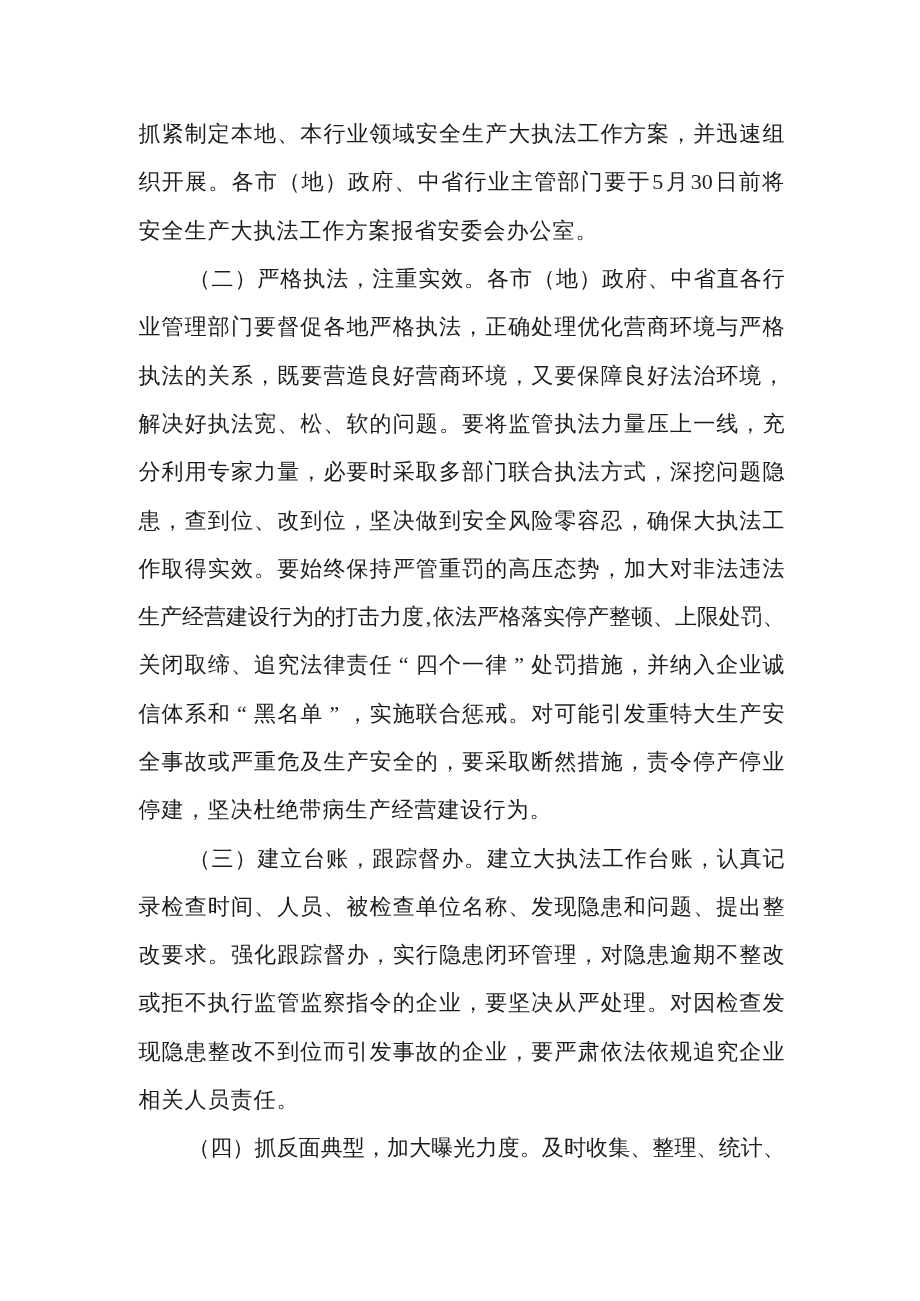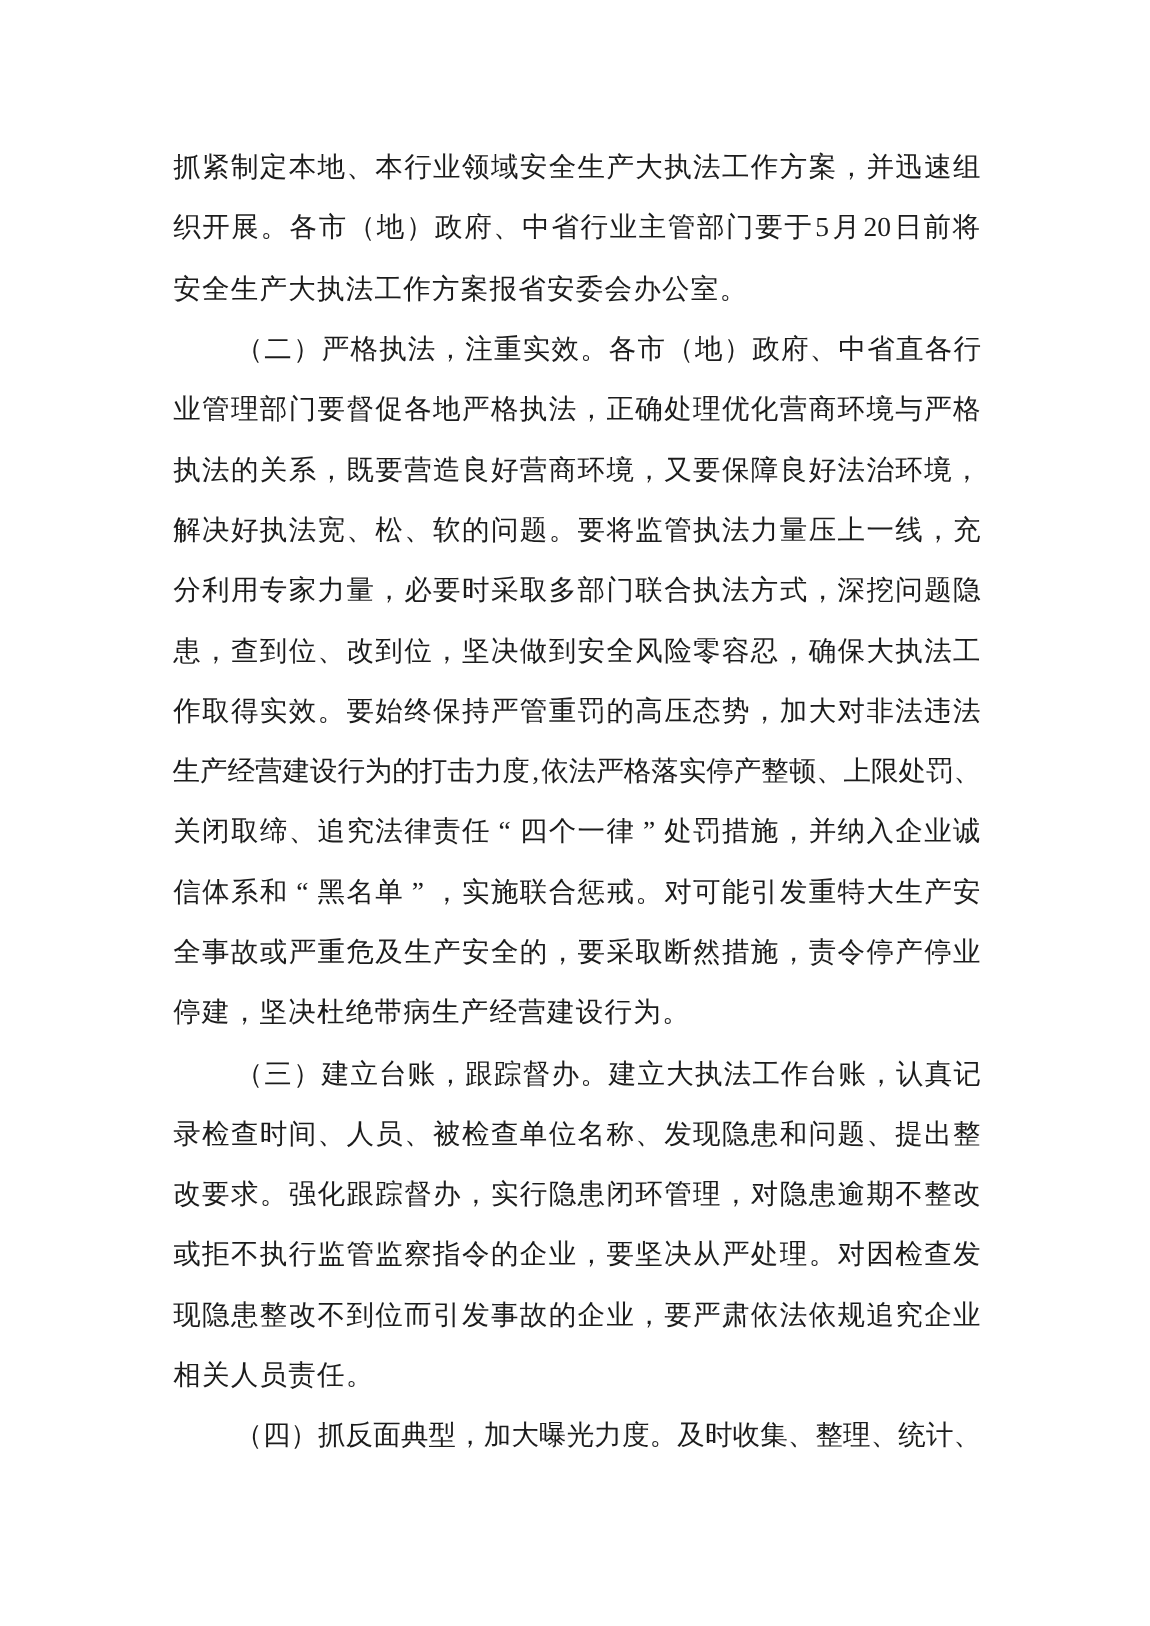--- a/index.html
+++ b/index.html
@@ -107,21 +107,21 @@
           <span class="ch">行</span>
           <span class="ch">业</span>
           <span class="ch">主</span>
           <span class="ch">管</span>
           <span class="ch">部</span>
           <span class="ch">门</span>
           <span class="ch">要</span>
           <span class="ch">于</span>
           <span class="ch ascii">5</span>
           <span class="ch">月</span>
-          <span class="ch ascii">20</span>
+          <span class="ch ascii">30</span>
           <span class="ch">日</span>
           <span class="ch">前</span>
           <span class="ch">将</span>
         </div>
         <div class="line">
           <span class="ch">安</span>
           <span class="ch">全</span>
           <span class="ch">生</span>
           <span class="ch">产</span>
           <span class="ch">大</span>

